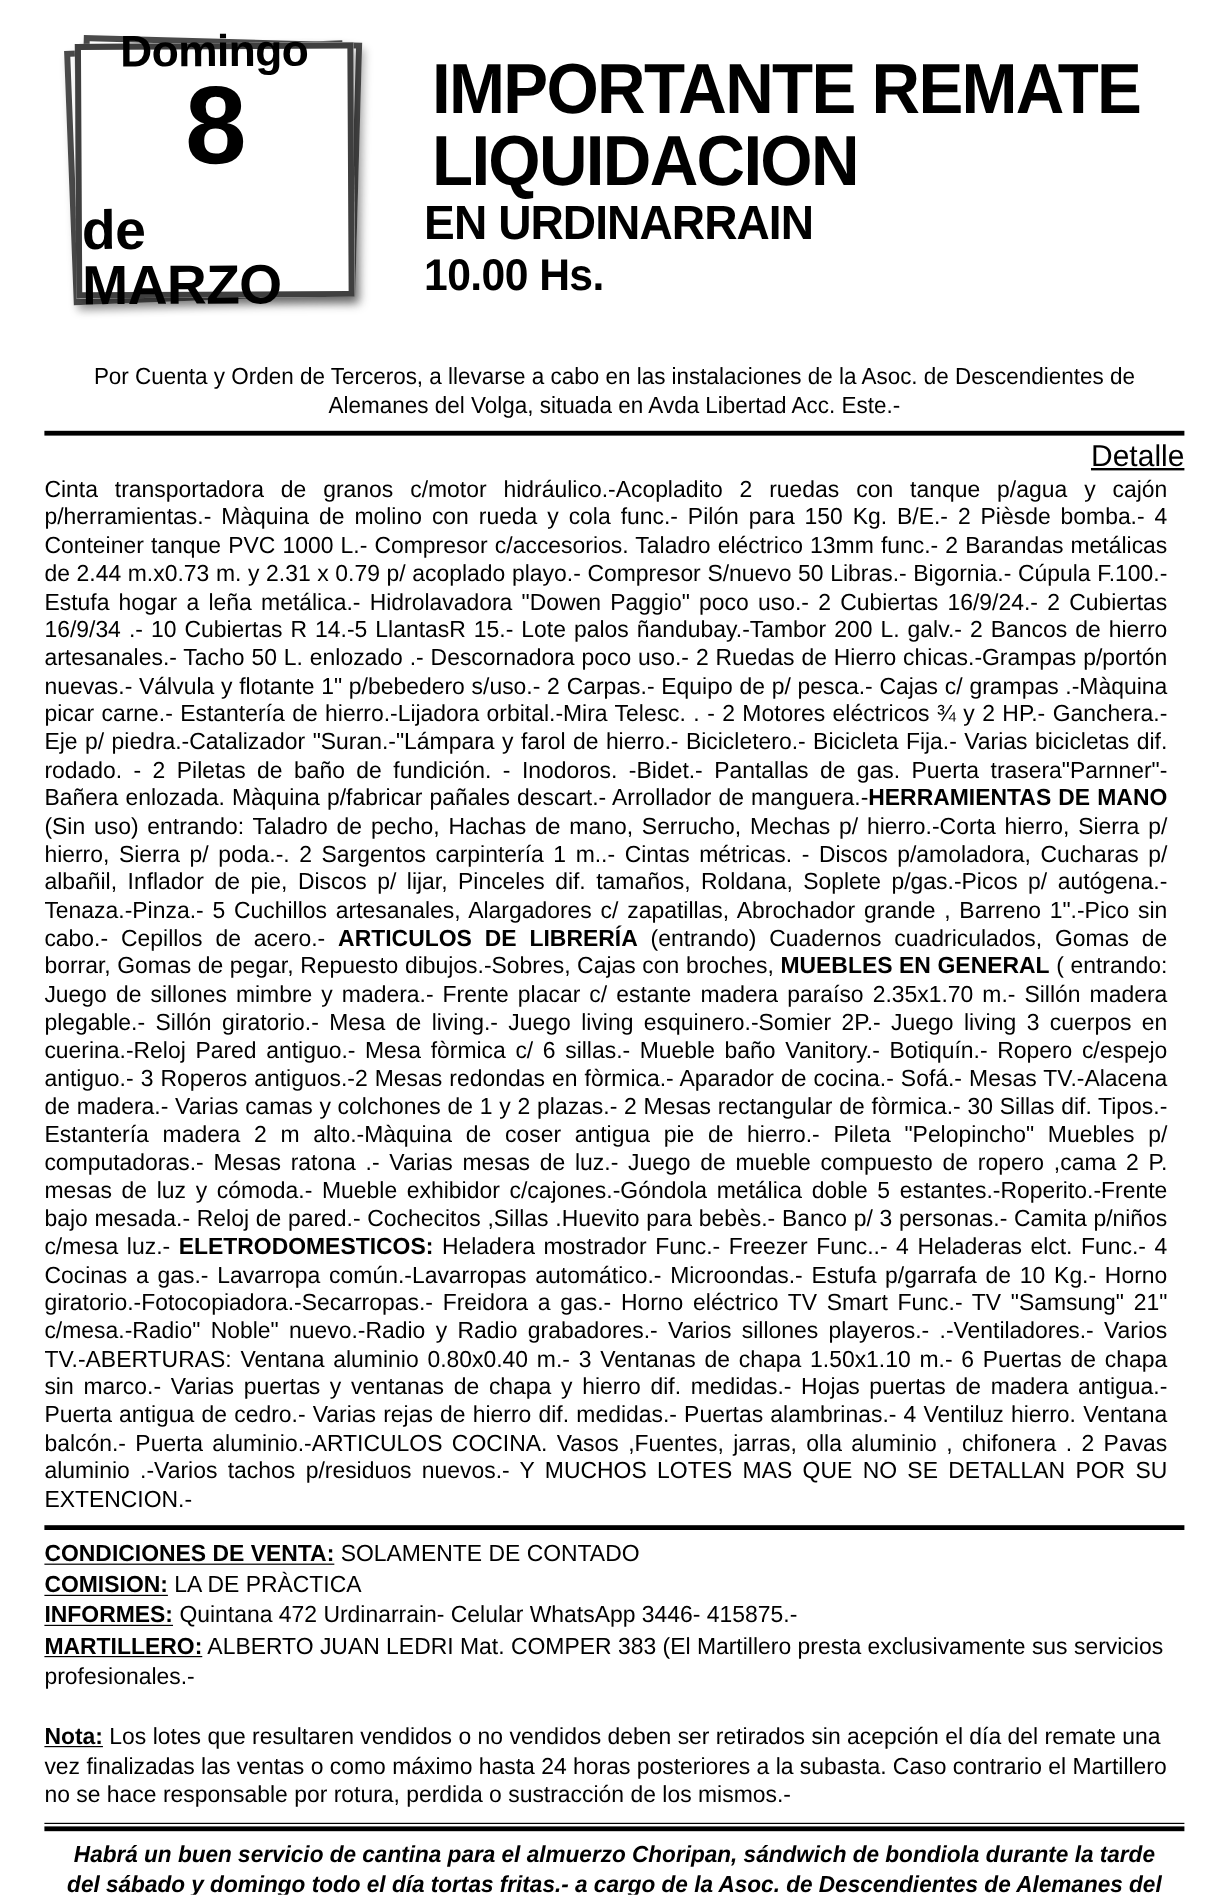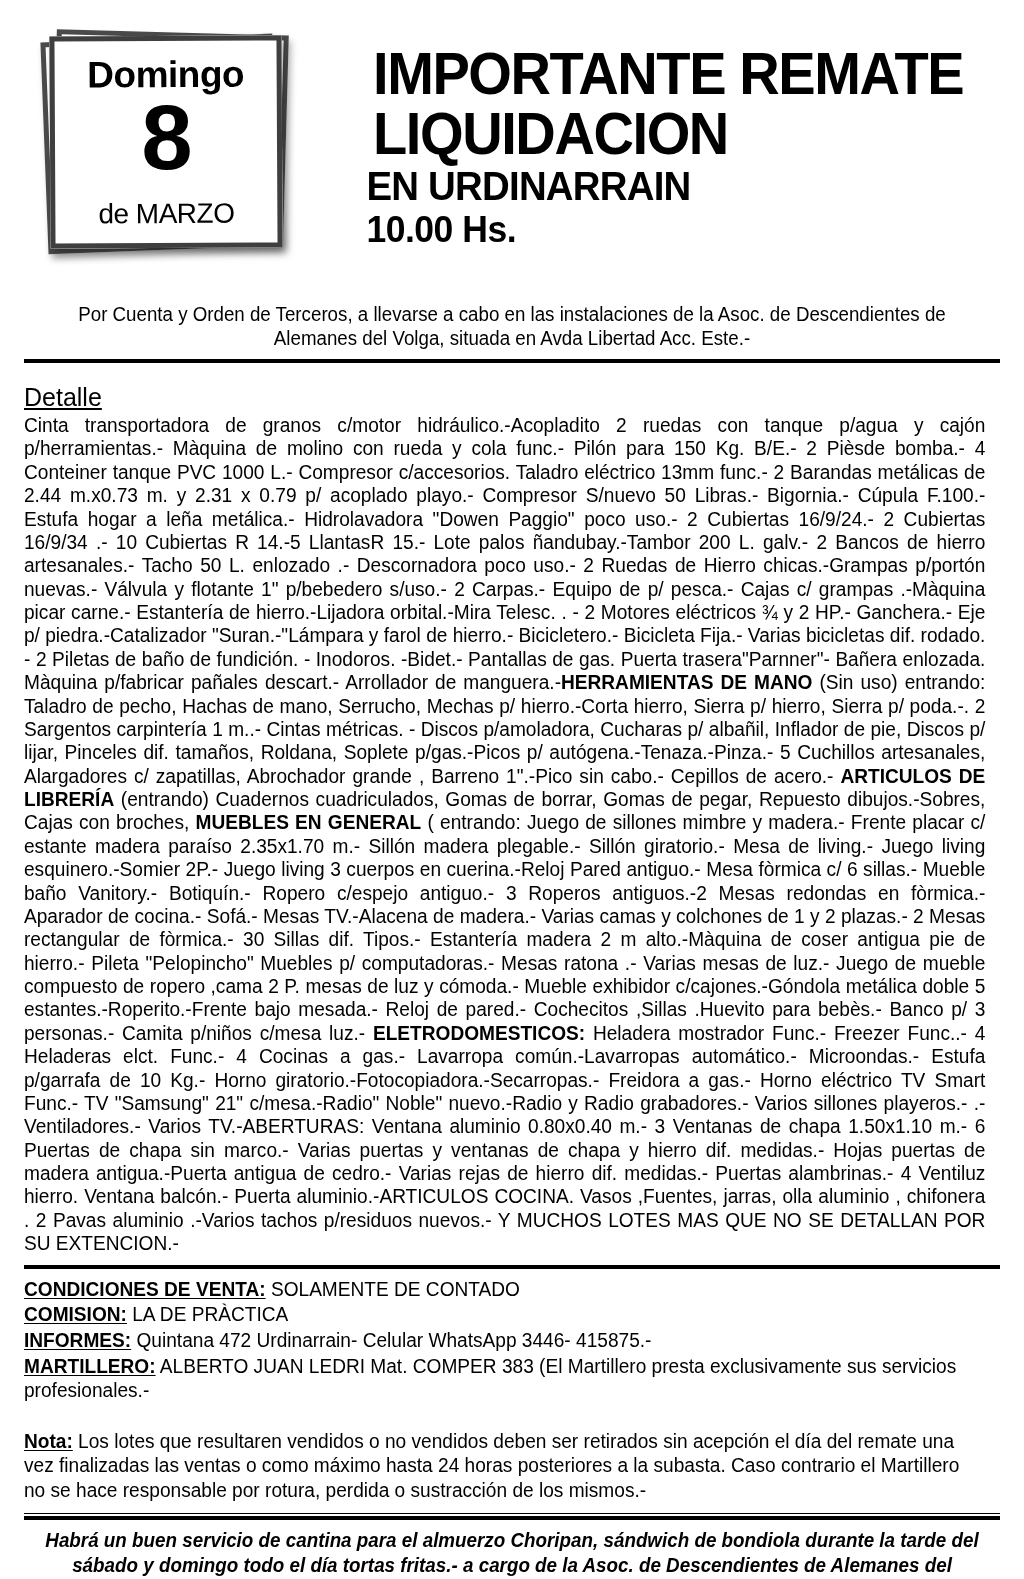--- a/index.html
+++ b/index.html
@@ -13,21 +13,21 @@
     font-family: "Liberation Sans", sans-serif;
     color: #000000;
     overflow: hidden;
   }
 
   .page {
     position: relative;
     width: 1024px;
     height: 1579px;
     box-sizing: border-box;
-    padding: 0 24px;
+    padding: 0 37px;
   }
 
   
   .header {
     position: relative;
     height: 300px;
   }
 
   .date-badge {
     position: absolute;
@@ -79,22 +79,22 @@
     letter-spacing: -0.5px;
     margin-bottom: 2px;
   }
   .badge-day {
     font-weight: bold;
     font-size: 92px;
     line-height: 0.92;
     letter-spacing: -2px;
   }
   .badge-month {
-    font-weight: normal;
-    font-size: 28px;
+    font-weight: bold;
+    font-size: 46px;
     line-height: 1;
     letter-spacing: -0.5px;
     margin-top: 20px;
   }
 
   .headline-block {
     position: absolute;
     right: 0px;
     top: 46px;
     width: 660px;
@@ -164,24 +164,24 @@
     background: #000;
   }
   .rule-double .thick {
     height: 4px;
     background: #000;
     margin-top: 2px;
   }
 
   
   .detalle-head {
-    text-align: left;
+    text-align: right;
     font-size: 25px;
     line-height: 1.15;
-    margin-top: 20px;
+    margin-top: 3px;
     margin-bottom: 2px;
   }
   .detalle-head span {
     text-decoration: underline;
     text-underline-offset: 2px;
   }
 
   
   .detail-body {
     font-size: 19.4px;

